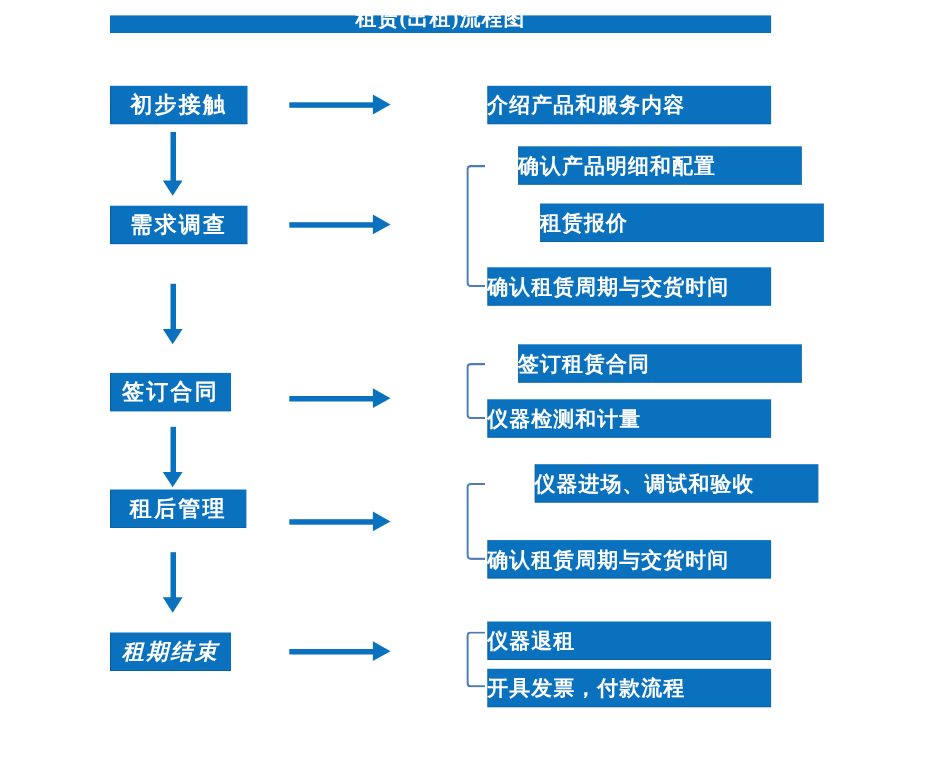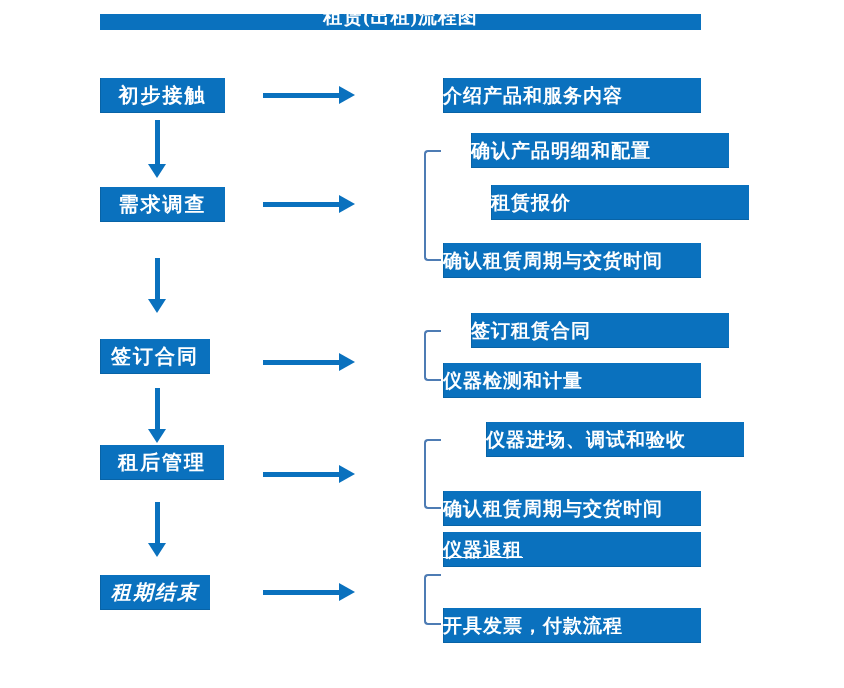--- a/index.html
+++ b/index.html
@@ -160,16 +160,16 @@
   <div class="bracket" style="top:574px; height:51px;"></div>
 
   <div class="output-box" style="top:78px;">介绍产品和服务内容</div>
   <div class="output-box" style="top:133px;margin-left:28px;">确认产品明细和配置</div>
   <div class="output-box" style="top:185px;margin-left:48px;">租赁报价</div>
   <div class="output-box" style="top:243px;">确认租赁周期与交货时间</div>
   <div class="output-box" style="top:313px;margin-left:28px;">签订租赁合同</div>
   <div class="output-box" style="top:363px;">仪器检测和计量</div>
   <div class="output-box" style="top:422px;margin-left:43px;">仪器进场、调试和验收</div>
   <div class="output-box" style="top:491px;">确认租赁周期与交货时间</div>
-  <div class="output-box" style="top:532px;text-decoration:underline;">仪器退租</div>
+  <div class="output-box" style="top:565px;">仪器退租</div>
   <div class="output-box" style="top:608px;text-align:right;">开具发票，付款流程</div>
 
 </div>
 
 </body></html>

